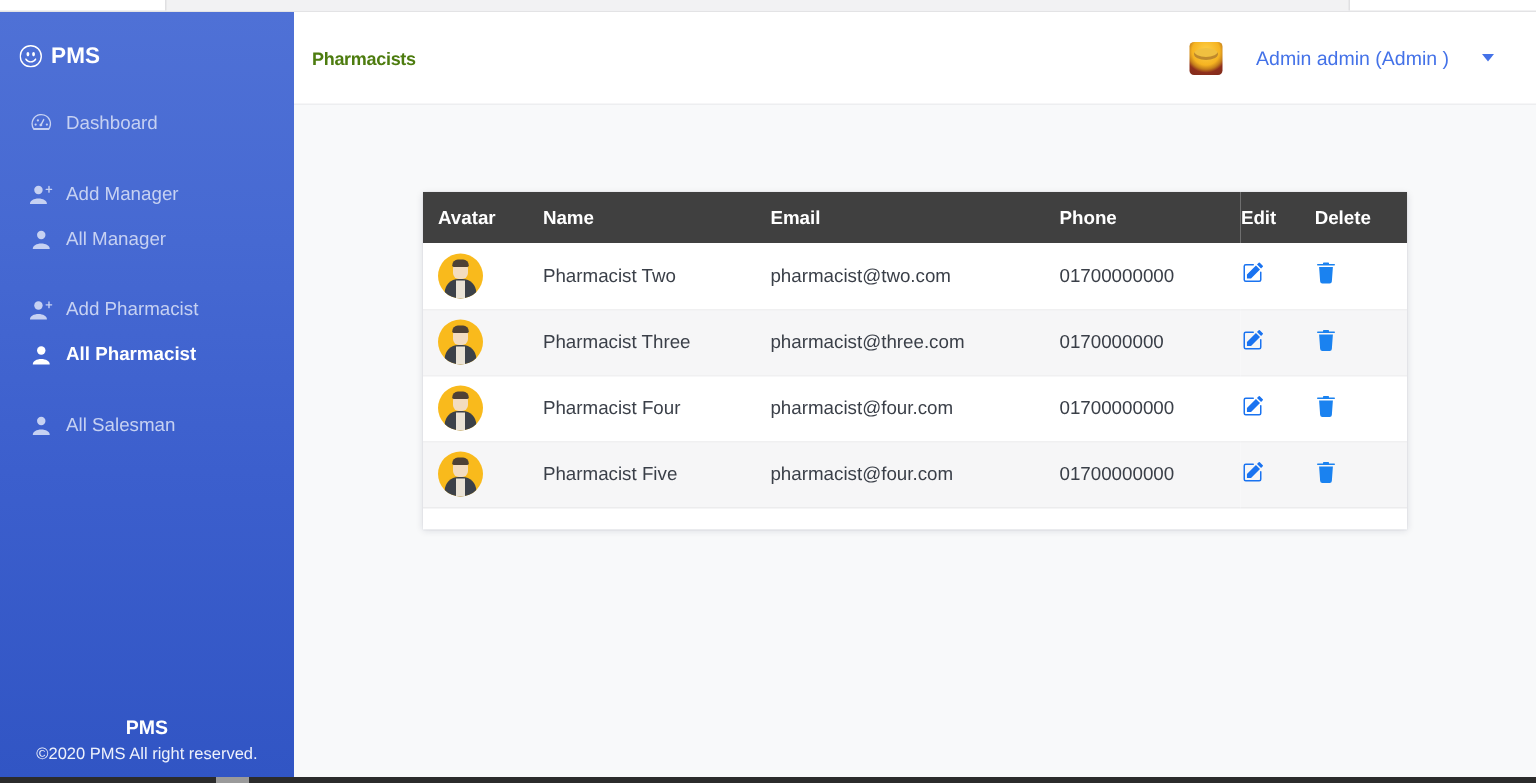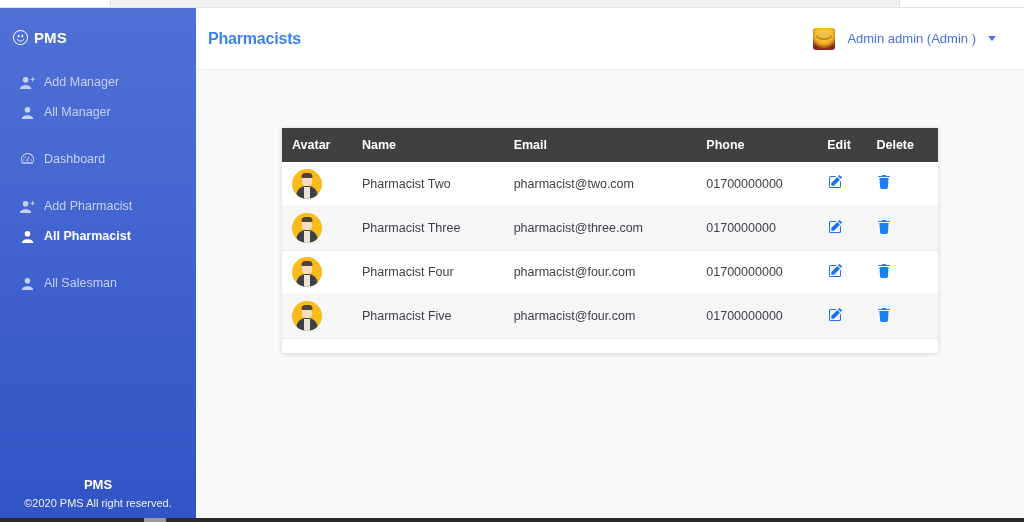--- a/index.html
+++ b/index.html
@@ -92,25 +92,25 @@
   .topbar {
     position: relative;
     height: 62px;
     background: #ffffff;
     border-bottom: 1px solid #edeef0;
     display: flex; align-items: center;
     justify-content: space-between;
     padding: 0 28px 0 12px;
   }
   .page-title {
-    font-size: 16px; font-weight: 700; color: #3b82f6;
+    font-size: 12px; font-weight: 700; color: #4d7c0f;
     letter-spacing: -.2px;
   }
   .user-menu {
-    display: flex; align-items: center; gap: 12px;
+    display: flex; align-items: center; gap: 22px;
     cursor: pointer;
   }
   .user-avatar {
     width: 22px; height: 22px; border-radius: 3px;
     background: radial-gradient(circle at 50% 28%, #ffd24a 0%, #f5b321 48%, #c57f1c 62%, #8e2f1d 74%, #7e2a1a 100%);
     flex: 0 0 22px;
     position: relative;
     overflow: hidden;
   }
   .user-avatar::after {
@@ -257,50 +257,50 @@
       </span>
       <span class="brand-label">PMS</span>
     </div>
 
     <nav class="nav">
 
       <div class="nav-group">
         <div class="nav-item">
           <span class="nav-ico">
             <svg width="15" height="15" viewBox="0 0 16 16" fill="#c6d1f2" aria-hidden="true">
-              <path d="M6 8a3 3 0 1 0 0-6 3 3 0 0 0 0 6z"></path>
-              <path d="M0 14.5c0-1.9 2.7-3.5 6-3.5s6 1.6 6 3.5v.5H0v-.5z"></path>
-              <path d="M13.5 2a.5.5 0 0 1 .5.5V4h1.5a.5.5 0 0 1 0 1H14v1.5a.5.5 0 0 1-1 0V5h-1.5a.5.5 0 0 1 0-1H13V2.5a.5.5 0 0 1 .5-.5z"></path>
-            </svg>
-          </span>
-          <span>Add Manager</span>
-        </div>
-        <div class="nav-item">
-          <span class="nav-ico">
-            <svg width="15" height="15" viewBox="0 0 16 16" fill="#c6d1f2" aria-hidden="true">
-              <path d="M8 8a3 3 0 1 0 0-6 3 3 0 0 0 0 6z"></path>
-              <path d="M2 14.5C2 12.6 4.7 11 8 11s6 1.6 6 3.5v.5H2v-.5z"></path>
-            </svg>
-          </span>
-          <span>All Manager</span>
-        </div>
-      </div>
-
-      <div class="nav-group">
-        <div class="nav-item">
-          <span class="nav-ico">
-            <svg width="15" height="15" viewBox="0 0 16 16" fill="#c6d1f2" aria-hidden="true">
               <path d="M8 2a6 6 0 0 0-5.2 9h10.4A6 6 0 0 0 8 2zM1 8a7 7 0 1 1 12.6 4.2.5.5 0 0 1-.4.2H2.8a.5.5 0 0 1-.4-.2A6.97 6.97 0 0 1 1 8z"></path>
               <path d="M10.3 5.2 8.6 8.3a1 1 0 1 1-.9-.5l1.7-3.1a.4.4 0 0 1 .7.4z"></path>
               <circle cx="4" cy="8.6" r=".8"></circle>
                 <circle cx="5.6" cy="5.6" r=".8"></circle>
                 <circle cx="12" cy="8.6" r=".8"></circle>
             </svg>
           </span>
           <span>Dashboard</span>
+        </div>
+      </div>
+
+      <div class="nav-group">
+        <div class="nav-item">
+          <span class="nav-ico">
+            <svg width="15" height="15" viewBox="0 0 16 16" fill="#c6d1f2" aria-hidden="true">
+              <path d="M6 8a3 3 0 1 0 0-6 3 3 0 0 0 0 6z"></path>
+              <path d="M0 14.5c0-1.9 2.7-3.5 6-3.5s6 1.6 6 3.5v.5H0v-.5z"></path>
+              <path d="M13.5 2a.5.5 0 0 1 .5.5V4h1.5a.5.5 0 0 1 0 1H14v1.5a.5.5 0 0 1-1 0V5h-1.5a.5.5 0 0 1 0-1H13V2.5a.5.5 0 0 1 .5-.5z"></path>
+            </svg>
+          </span>
+          <span>Add Manager</span>
+        </div>
+        <div class="nav-item">
+          <span class="nav-ico">
+            <svg width="15" height="15" viewBox="0 0 16 16" fill="#c6d1f2" aria-hidden="true">
+              <path d="M8 8a3 3 0 1 0 0-6 3 3 0 0 0 0 6z"></path>
+              <path d="M2 14.5C2 12.6 4.7 11 8 11s6 1.6 6 3.5v.5H2v-.5z"></path>
+            </svg>
+          </span>
+          <span>All Manager</span>
         </div>
       </div>
 
       <div class="nav-group">
         <div class="nav-item">
           <span class="nav-ico">
             <svg width="15" height="15" viewBox="0 0 16 16" fill="#c6d1f2" aria-hidden="true">
               <path d="M6 8a3 3 0 1 0 0-6 3 3 0 0 0 0 6z"></path>
               <path d="M0 14.5c0-1.9 2.7-3.5 6-3.5s6 1.6 6 3.5v.5H0v-.5z"></path>
               <path d="M13.5 2a.5.5 0 0 1 .5.5V4h1.5a.5.5 0 0 1 0 1H14v1.5a.5.5 0 0 1-1 0V5h-1.5a.5.5 0 0 1 0-1H13V2.5a.5.5 0 0 1 .5-.5z"></path>

